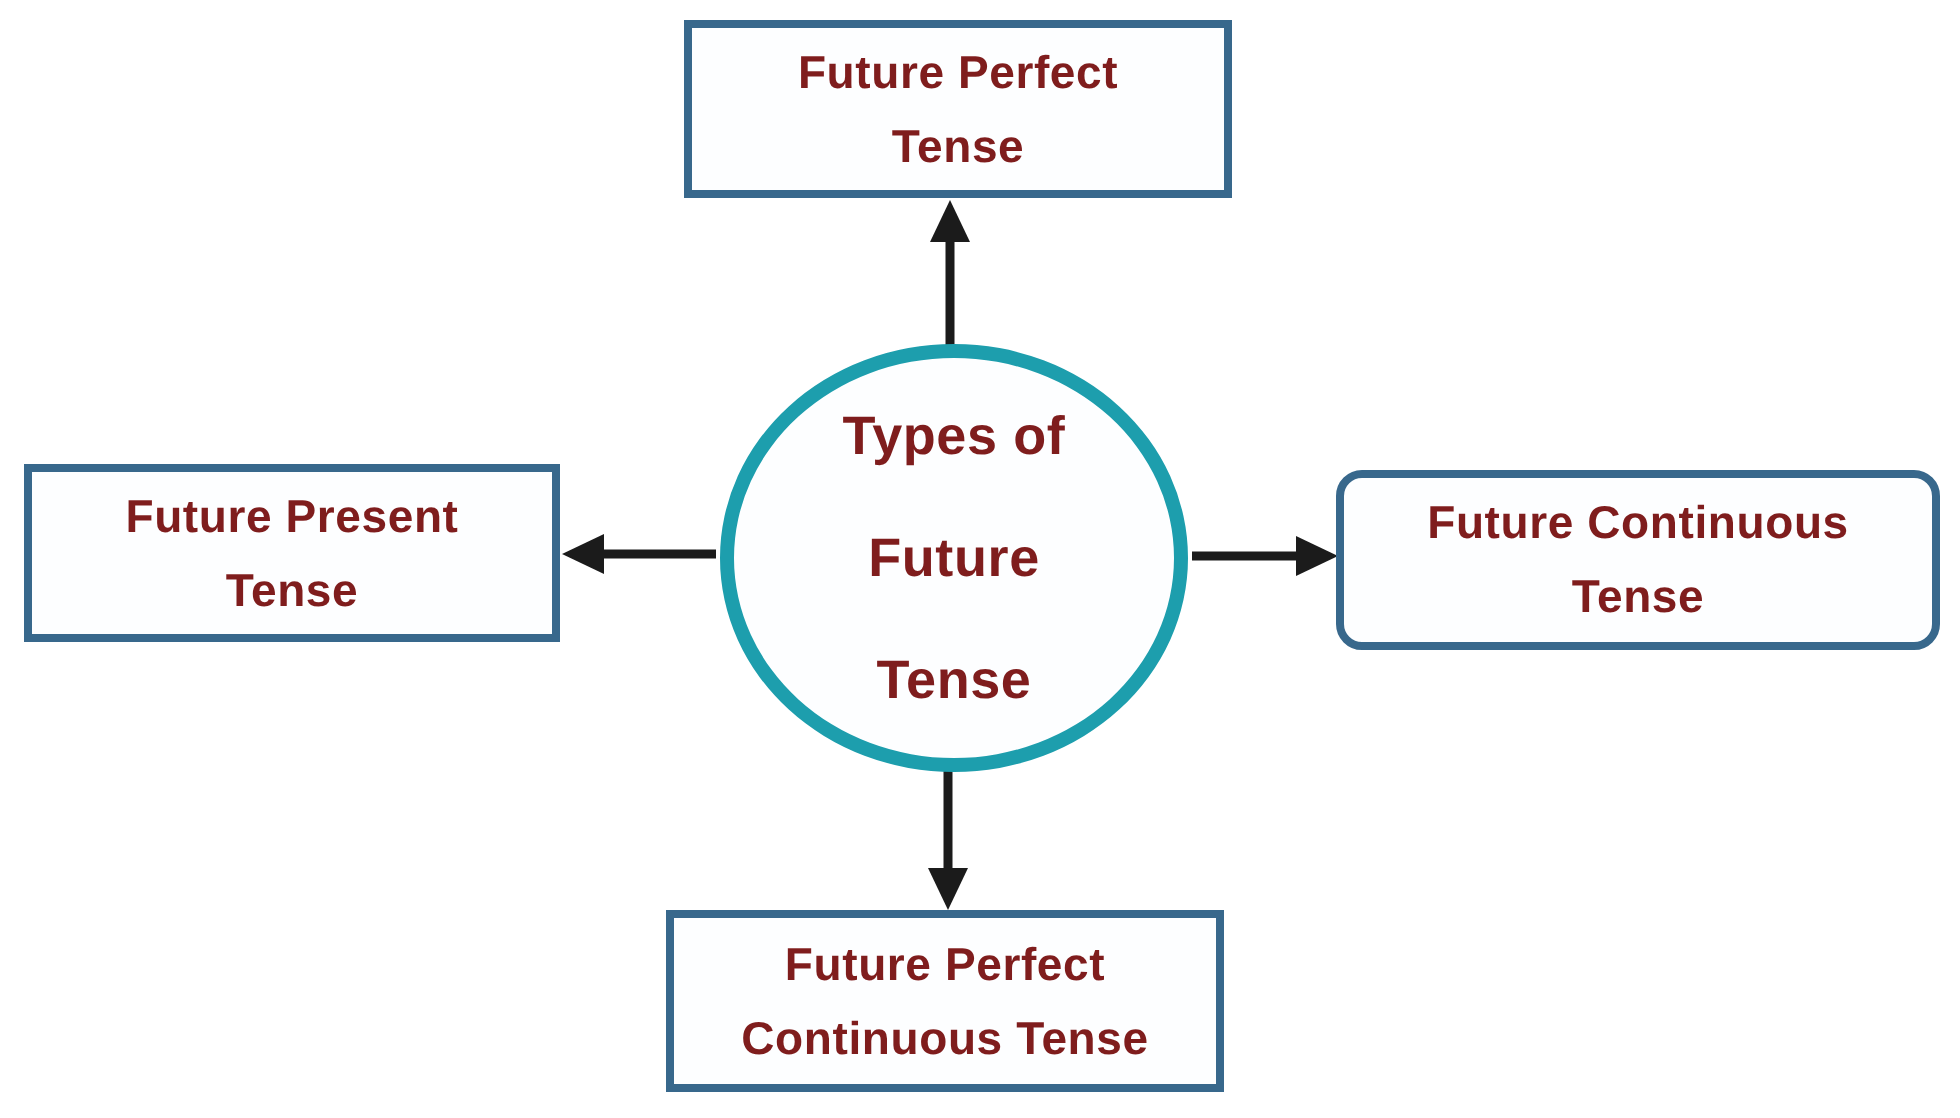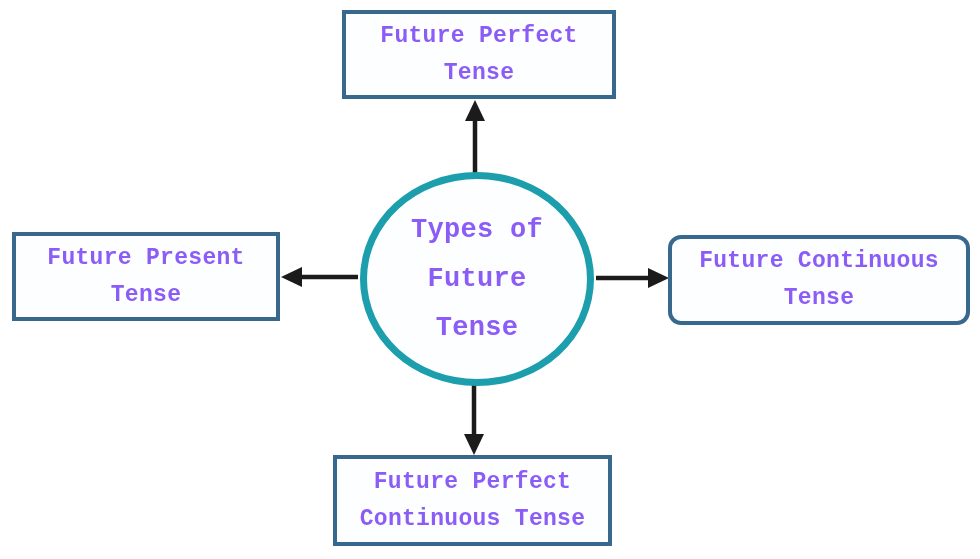--- a/index.html
+++ b/index.html
@@ -32,38 +32,37 @@
     display: flex;
     align-items: center;
     justify-content: center;
     text-align: center;
     box-sizing: border-box;
     background: #fdfeff;
   }
   .node-label {
     white-space: pre-line;
     font-weight: 700;
-    color: #8b5cf6;
+    color: #7f1d1d;
     letter-spacing: 0.3px;
-    font-family: Liberation Mono, monospace;
   }
   .box {
     border: 4px solid #38688c;
   }
   .box .node-label {
     font-size: 23px;
     line-height: 37px;
   }
   .circle {
     border: 7px solid #1d9ead;
     border-radius: 50%;
   }
   .circle .node-label {
     font-size: 27px;
-    line-height: 49px;
+    line-height: 61px;
   }
   .node-top    { left: 342px; top: 10px;  width: 274px; height: 89px; }
   .node-left   { left: 12px;  top: 232px; width: 268px; height: 89px; }
   .node-right  { left: 668px; top: 235px; width: 302px; height: 90px; border-radius: 13px; }
   .node-bottom { left: 333px; top: 455px; width: 279px; height: 91px; }
   .node-center { left: 360px; top: 172px; width: 234px; height: 214px; }
 </style>
 </head>
 <body>
 

